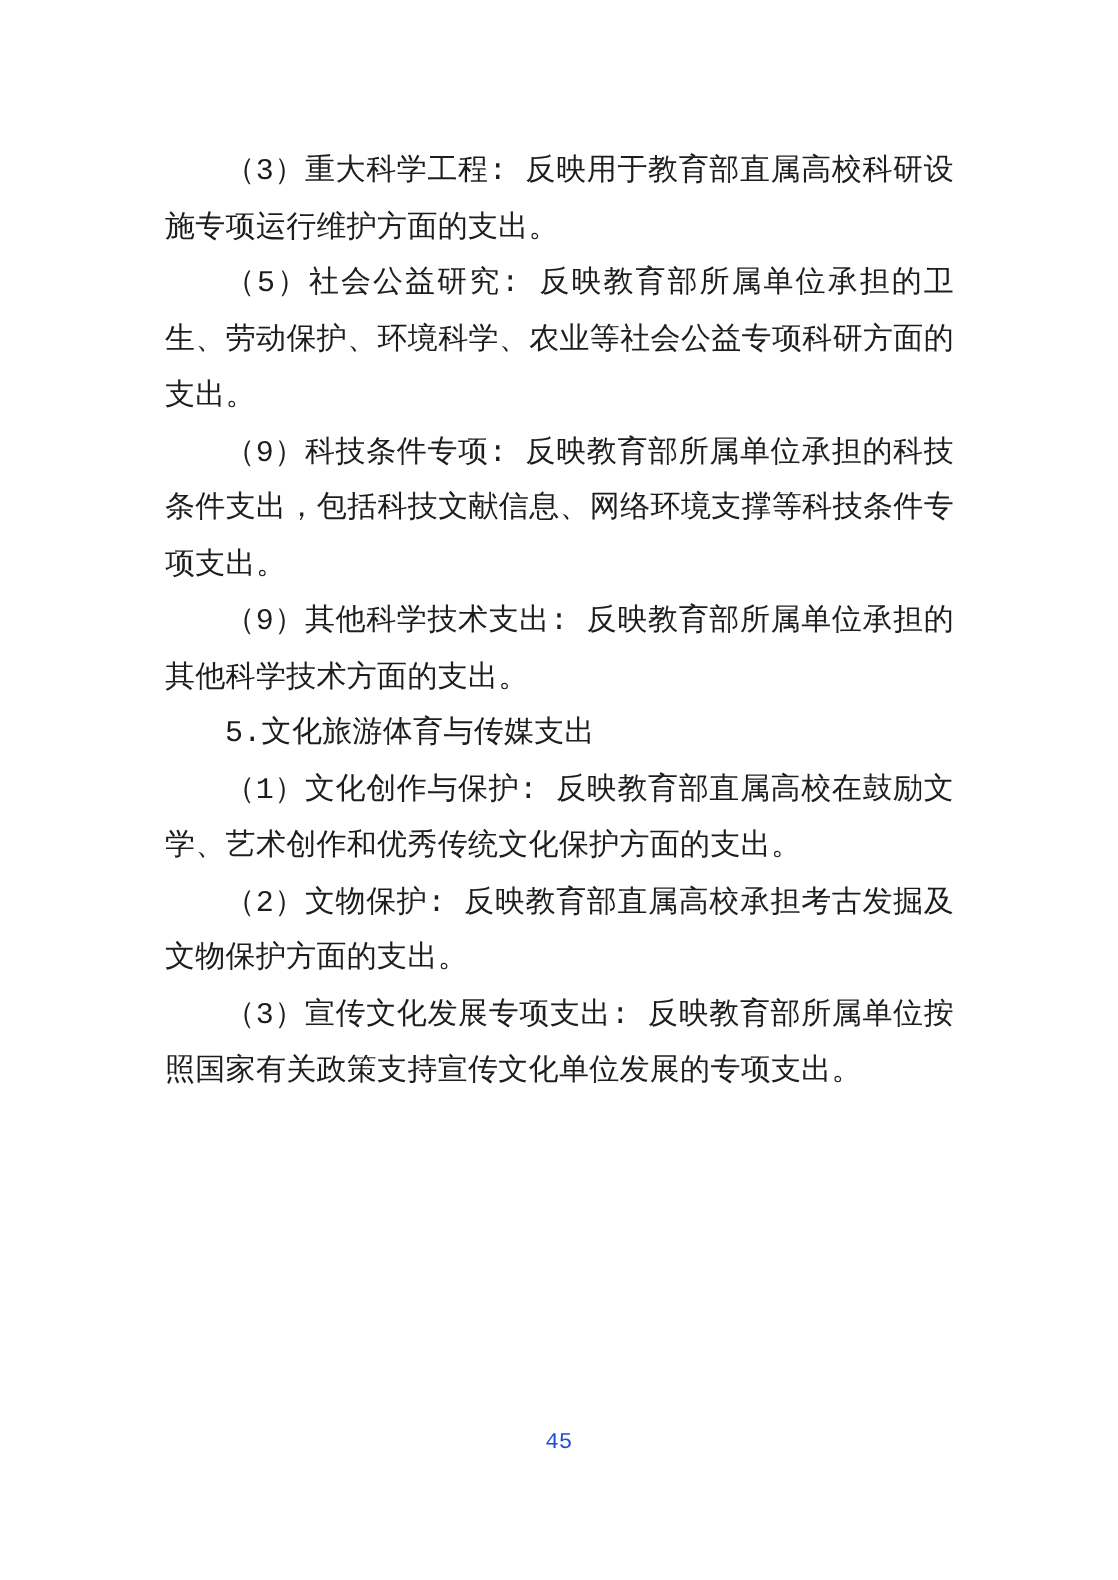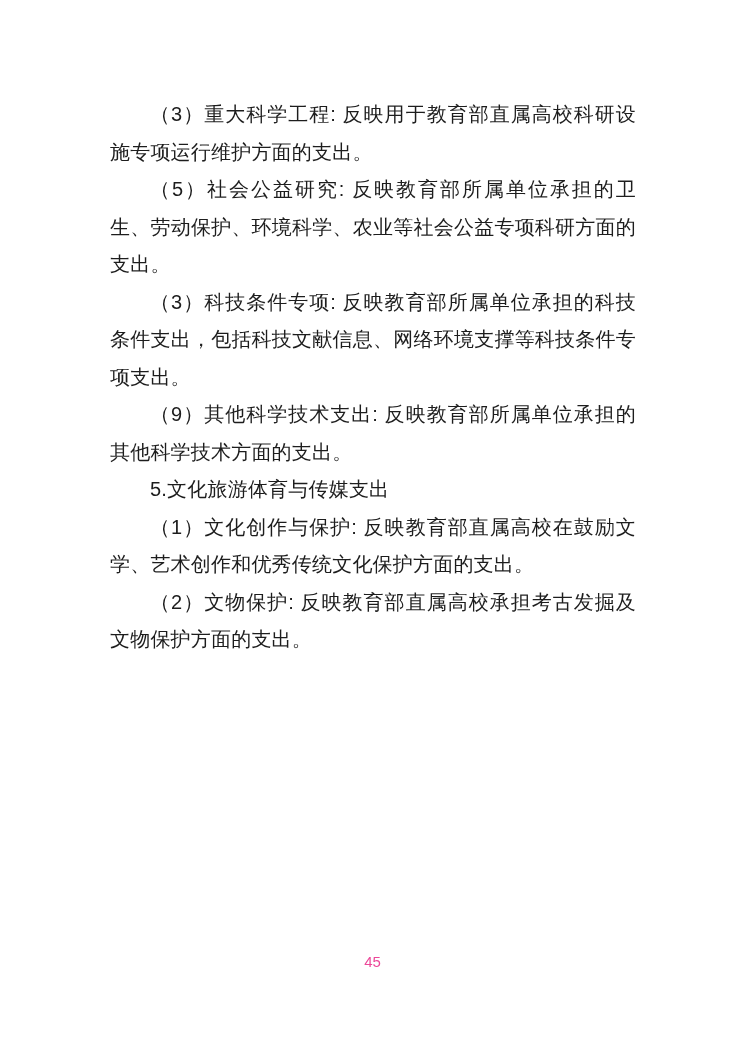--- a/index.html
+++ b/index.html
@@ -6,21 +6,21 @@
     margin: 0;
     padding: 0;
     background: #ffffff;
   }
   .page {
     position: relative;
     width: 697px;
     height: 1053px;
     background: #ffffff;
     overflow: hidden;
-    font-family: Liberation Sans, sans-serif;
+    font-family: Liberation Mono, monospace;
     color: #1d1d1d;
   }
   .content {
     position: absolute;
     left: 110px;
     top: 96px;
     width: 526px;
     font-size: 20px;
     line-height: 37.5px;
     text-align: justify;
@@ -32,30 +32,31 @@
     padding: 0;
     text-indent: 2em;
   }
   .page-number {
     position: absolute;
     top: 953px;
     left: 0;
     width: 745px;
     text-align: center;
     font-size: 15px;
-    color: #ec4899;
+    color: #1d4ed8;
   }
 </style>
 </head>
 <body>
 
 <div class="page">
   <div class="content">
     <p>（3）重大科学工程: 反映用于教育部直属高校科研设施专项运行维护方面的支出。</p>
     <p>（5）社会公益研究: 反映教育部所属单位承担的卫生、劳动保护、环境科学、农业等社会公益专项科研方面的支出。</p>
-    <p>（3）科技条件专项: 反映教育部所属单位承担的科技条件支出，包括科技文献信息、网络环境支撑等科技条件专项支出。</p>
+    <p>（9）科技条件专项: 反映教育部所属单位承担的科技条件支出，包括科技文献信息、网络环境支撑等科技条件专项支出。</p>
     <p>（9）其他科学技术支出: 反映教育部所属单位承担的其他科学技术方面的支出。</p>
     <p>5.文化旅游体育与传媒支出</p>
     <p>（1）文化创作与保护: 反映教育部直属高校在鼓励文学、艺术创作和优秀传统文化保护方面的支出。</p>
     <p>（2）文物保护: 反映教育部直属高校承担考古发掘及文物保护方面的支出。</p>
+    <p>（3）宣传文化发展专项支出: 反映教育部所属单位按照国家有关政策支持宣传文化单位发展的专项支出。</p>
   </div>
   <div class="page-number">45</div>
 </div>
 
 </body></html>

